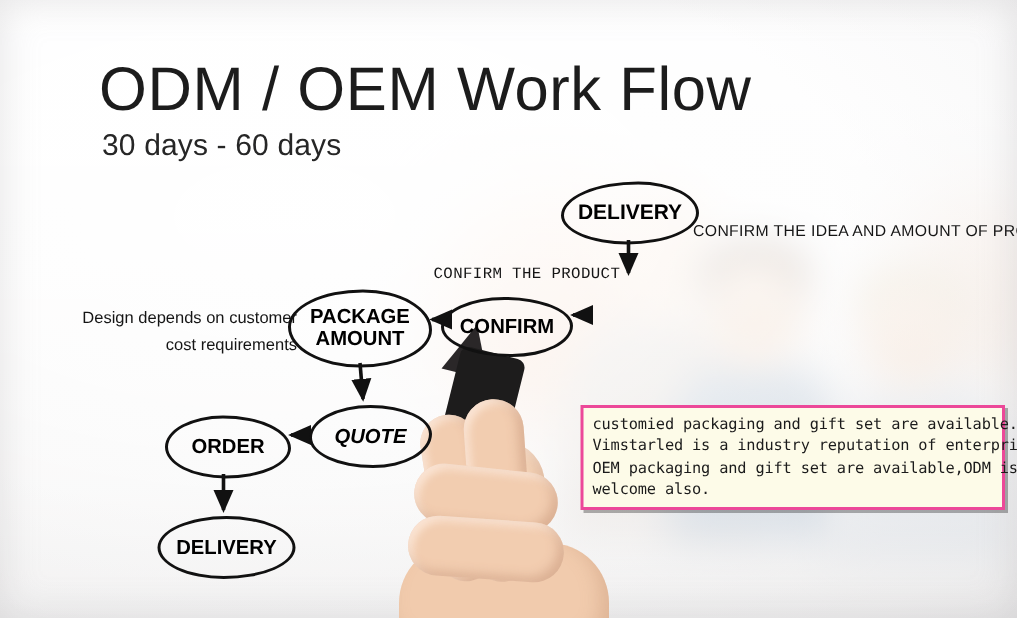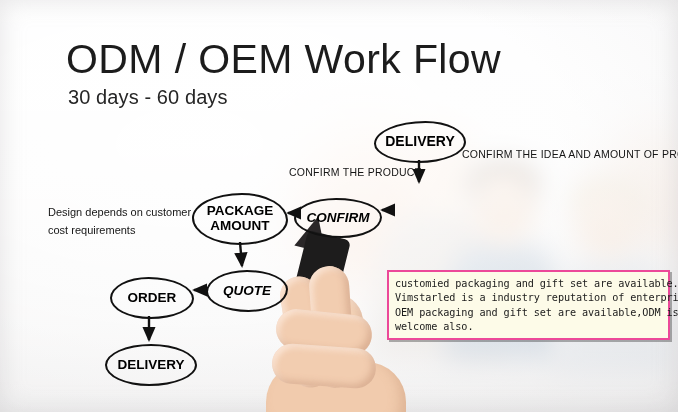--- a/index.html
+++ b/index.html
@@ -73,35 +73,35 @@
     position:absolute;display:flex;align-items:center;justify-content:center;
     text-align:center;color:#000;font-weight:bold;line-height:1.08;
     border:2.6px solid #111;
   }
   .node span{display:block;}
   .n-discuss{left:374px;top:121px;width:88px;height:38px;font-size:14px;
     border-radius:56% 44% 52% 48% / 54% 50% 50% 46%;}
   .n-draft{left:392px;top:185px;width:86px;height:44px;font-size:13.5px;
     border-radius:50% 48% 54% 46% / 52% 54% 46% 48%;}
   .n-confirm{left:294px;top:198px;width:84px;height:36px;font-size:13.5px;
-    border-radius:48% 52% 46% 54% / 50% 48% 52% 50%;font-style:italic;}
+    border-radius:48% 52% 46% 54% / 50% 48% 52% 50%;}
   .n-package{left:192px;top:193px;width:92px;height:48px;font-size:13.5px;
     border-radius:52% 48% 50% 50% / 48% 52% 48% 52%;}
   .n-quote{left:206px;top:270px;width:78px;height:38px;font-size:13.5px;
     border-radius:50% 50% 48% 52% / 52% 46% 54% 48%;font-style:italic;}
   .n-order{left:110px;top:277px;width:80px;height:38px;font-size:13.5px;
     border-radius:46% 54% 52% 48% / 50% 52% 48% 50%;}
   .n-delivery{left:105px;top:344px;width:88px;height:38px;font-size:13.5px;
     border-radius:50% 50% 52% 48% / 50% 50% 50% 50%;}
 
   
   .anno{position:absolute;color:#151515;white-space:nowrap;}
   .a-products{left:462px;top:148px;font-size:10.5px;letter-spacing:.25px;}
-  .a-product{left:289px;top:166px;font-size:10.5px;letter-spacing:.25px;}
-  .a-design{left:48px;top:203px;font-size:11px;line-height:1.65;text-align:left;white-space:normal;width:150px;}
+  .a-product{left:289px;top:177px;font-size:10.5px;letter-spacing:.25px;font-family:Liberation Mono, monospace;}
+  .a-design{left:48px;top:203px;font-size:11px;line-height:1.65;text-align:right;white-space:normal;width:150px;}
 
   
   .wires{position:absolute;inset:0;}
 
   
   .infobox{
     position:absolute;left:387px;top:270px;width:283px;height:70px;
     background:#fdfbe8;border:2px solid #ec4899;
     box-sizing:border-box;padding:5px 4px 4px 6px;
     font-family:"DejaVu Sans Mono", monospace;

